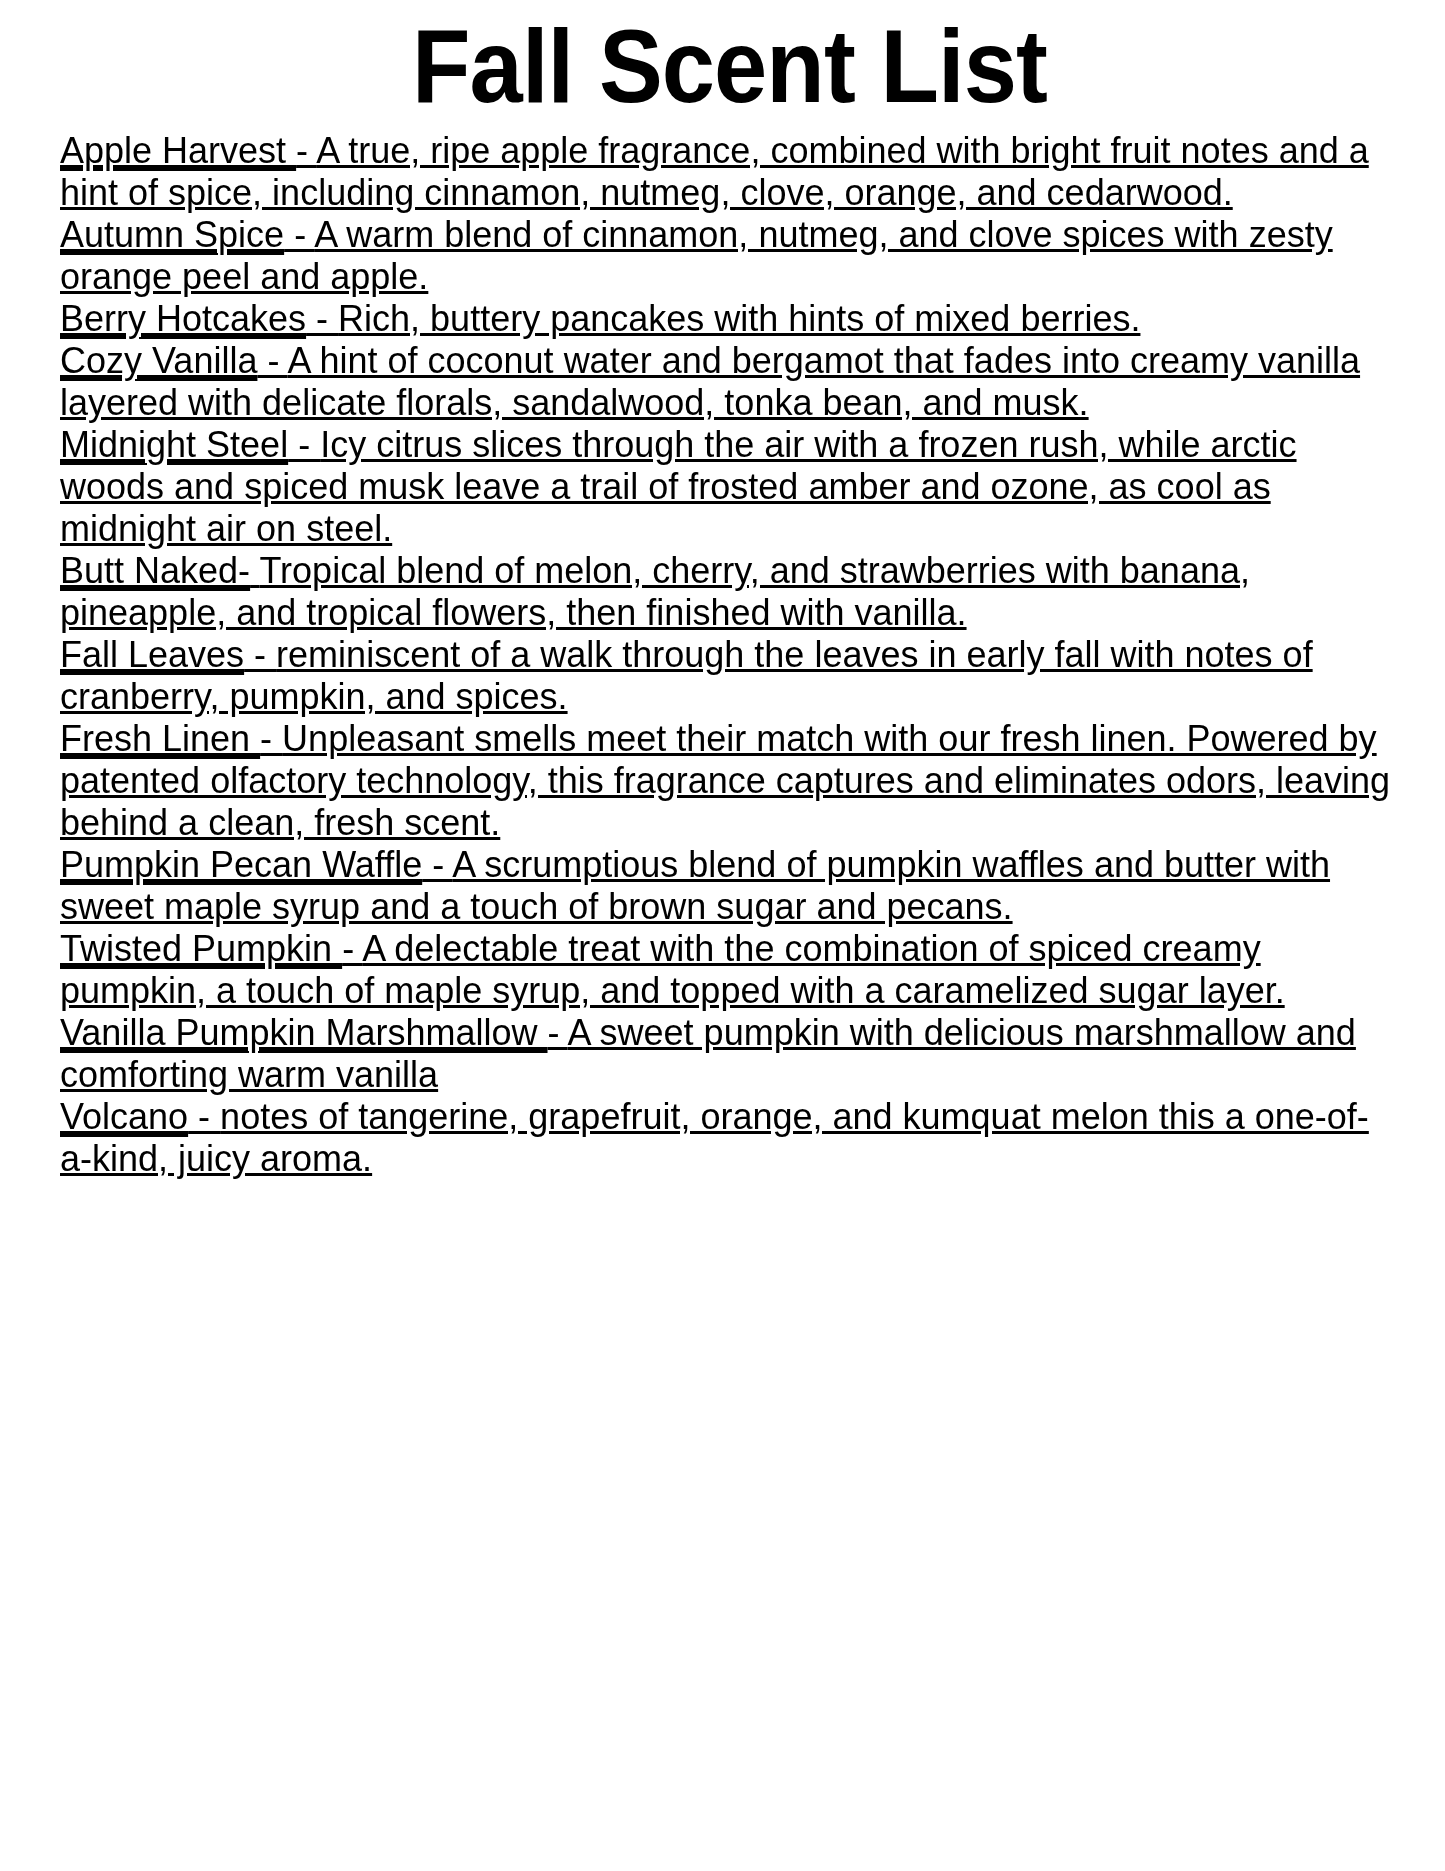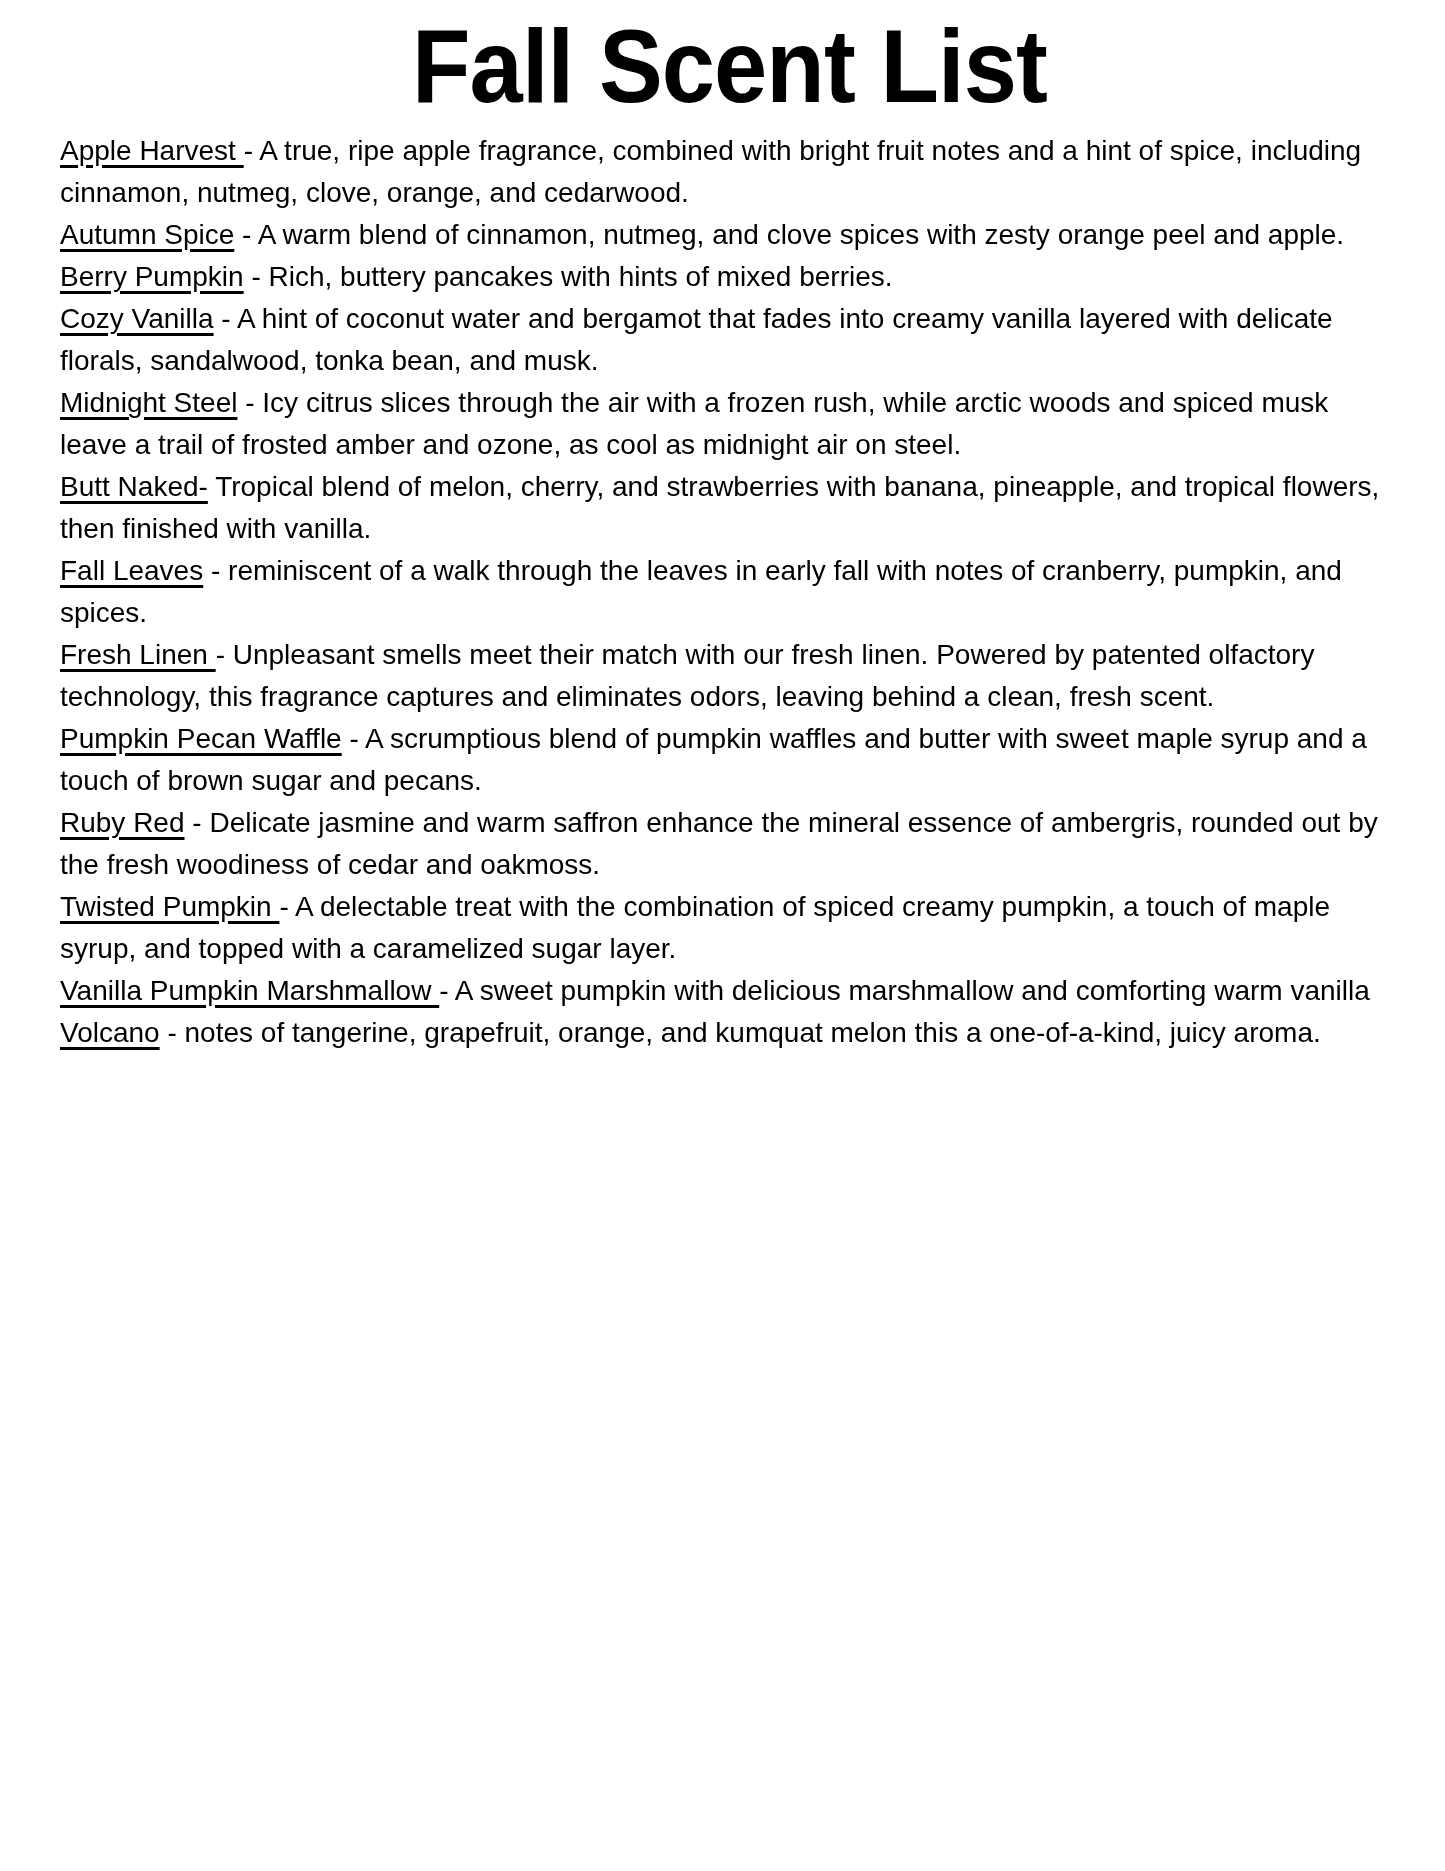--- a/index.html
+++ b/index.html
@@ -32,59 +32,59 @@
     transform: scaleX(0.92);
     transform-origin: 50% 50%;
     color: #000000;
     white-space: nowrap;
   }
   .scent-list {
     width: 100%;
   }
   .scent {
     margin: 0;
-    font-size: 28px;
+    font-size: 36px;
     line-height: 42px;
     color: #000000;
+    text-decoration: underline;
   }
   .scent-name {
     text-decoration: underline;
     text-decoration-thickness: 3px;
     text-underline-offset: 5px;
   }
 </style>
 </head>
 <body>
 
 <div class="page">
   <h1 class="title">Fall Scent List</h1>
 
   <div class="scent-list">
   <p class="scent"><span class="scent-name">Apple Harvest&nbsp;</span><span class="scent-sep">- </span><span class="scent-desc">A true, ripe apple fragrance, combined with bright fruit notes and a hint of spice, including cinnamon, nutmeg, clove, orange, and cedarwood.</span></p>
 
   <p class="scent"><span class="scent-name">Autumn Spice</span><span class="scent-sep"> - </span><span class="scent-desc">A warm blend of cinnamon, nutmeg, and clove spices with zesty orange peel and apple.</span></p>
 
-  <p class="scent"><span class="scent-name">Berry Pumpkin</span><span class="scent-sep"> - </span><span class="scent-desc">Rich, buttery pancakes with hints of mixed berries.</span></p>
+  <p class="scent"><span class="scent-name">Berry Hotcakes</span><span class="scent-sep"> - </span><span class="scent-desc">Rich, buttery pancakes with hints of mixed berries.</span></p>
 
   <p class="scent"><span class="scent-name">Cozy Vanilla</span><span class="scent-sep"> - </span><span class="scent-desc">A hint of coconut water and bergamot that fades into creamy vanilla layered with delicate florals, sandalwood, tonka bean, and musk.</span></p>
 
   <p class="scent"><span class="scent-name">Midnight Steel</span><span class="scent-sep"> - </span><span class="scent-desc">Icy citrus slices through the air with a frozen rush, while arctic woods and spiced musk leave a trail of frosted amber and ozone, as cool as midnight air on steel.</span></p>
 
 
   <p class="scent"><span class="scent-name">Butt Naked-</span><span class="scent-sep"> </span><span class="scent-desc">Tropical blend of melon, cherry, and strawberries with banana, pineapple, and tropical flowers, then finished with vanilla.</span></p>
 
   <p class="scent"><span class="scent-name">Fall Leaves</span><span class="scent-sep"> - </span><span class="scent-desc">reminiscent of a walk through the leaves in early fall with notes of cranberry, pumpkin, and spices.</span></p>
 
   <p class="scent"><span class="scent-name">Fresh Linen&nbsp;</span><span class="scent-sep">- </span><span class="scent-desc">Unpleasant smells meet their match with our fresh linen. Powered by patented olfactory technology, this fragrance captures and eliminates odors, leaving behind a clean, fresh scent.</span></p>
 
 
 
   <p class="scent"><span class="scent-name">Pumpkin Pecan Waffle</span><span class="scent-sep"> - </span><span class="scent-desc">A scrumptious blend of pumpkin waffles and butter with sweet maple syrup and a touch of brown sugar and pecans.</span></p>
 
-  <p class="scent"><span class="scent-name">Ruby Red</span><span class="scent-sep"> - </span><span class="scent-desc">Delicate jasmine and warm saffron enhance the mineral essence of ambergris, rounded out by the fresh woodiness of cedar and oakmoss.</span></p>
 
   <p class="scent"><span class="scent-name">Twisted Pumpkin&nbsp;</span><span class="scent-sep">- </span><span class="scent-desc">A delectable treat with the combination of spiced creamy pumpkin, a touch of maple syrup, and topped with a caramelized sugar layer.</span></p>
 
   <p class="scent"><span class="scent-name">Vanilla Pumpkin Marshmallow&nbsp;</span><span class="scent-sep">- </span><span class="scent-desc">A sweet pumpkin with delicious marshmallow and comforting warm vanilla</span></p>
 
   <p class="scent"><span class="scent-name">Volcano</span><span class="scent-sep"> - </span><span class="scent-desc">notes of tangerine, grapefruit, orange, and kumquat melon this a one-of-a-kind, juicy aroma.</span></p>
 </div>
 </div>
 
 </body></html>

